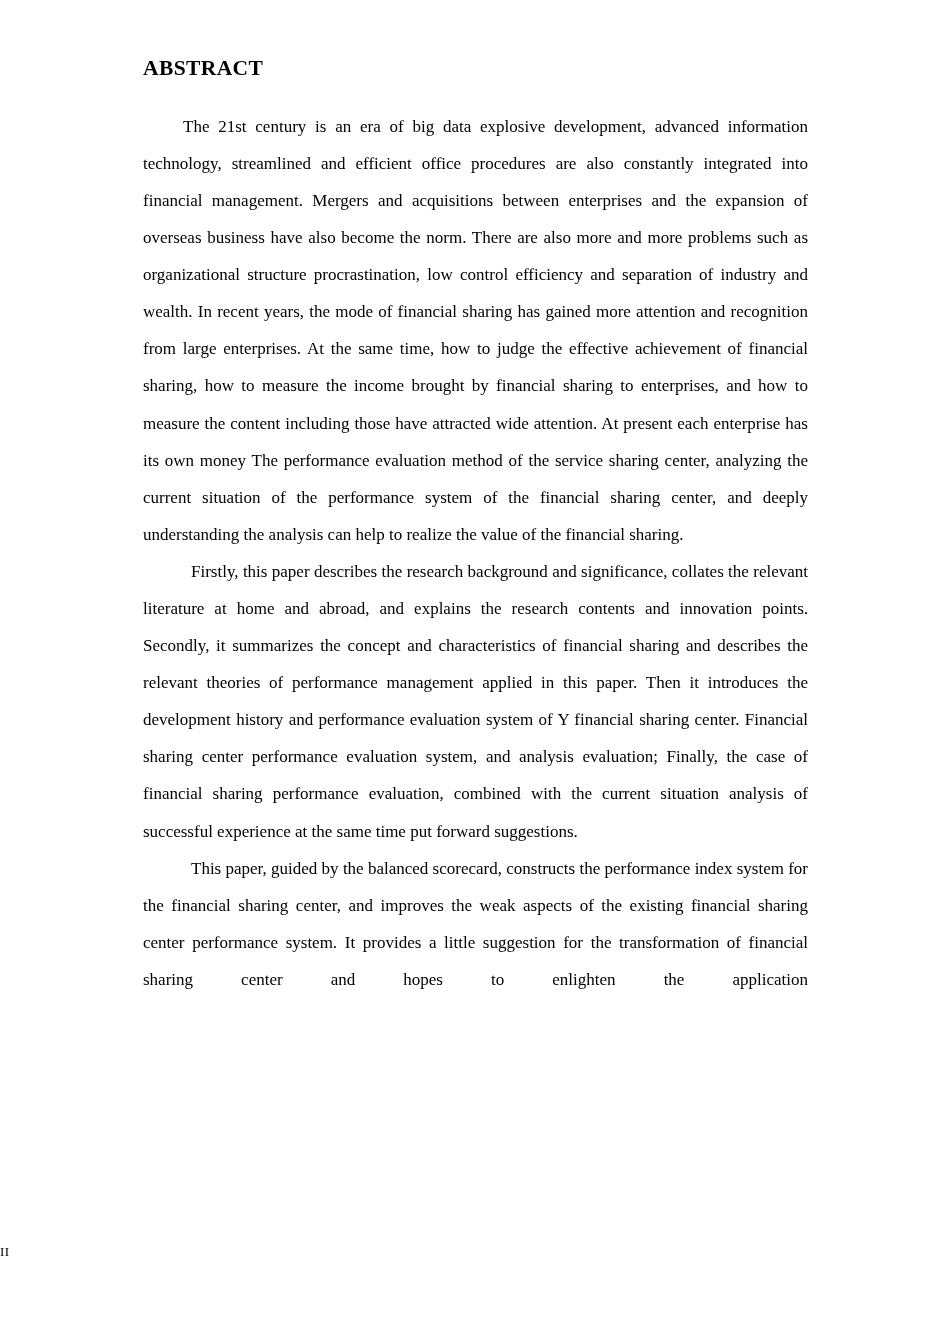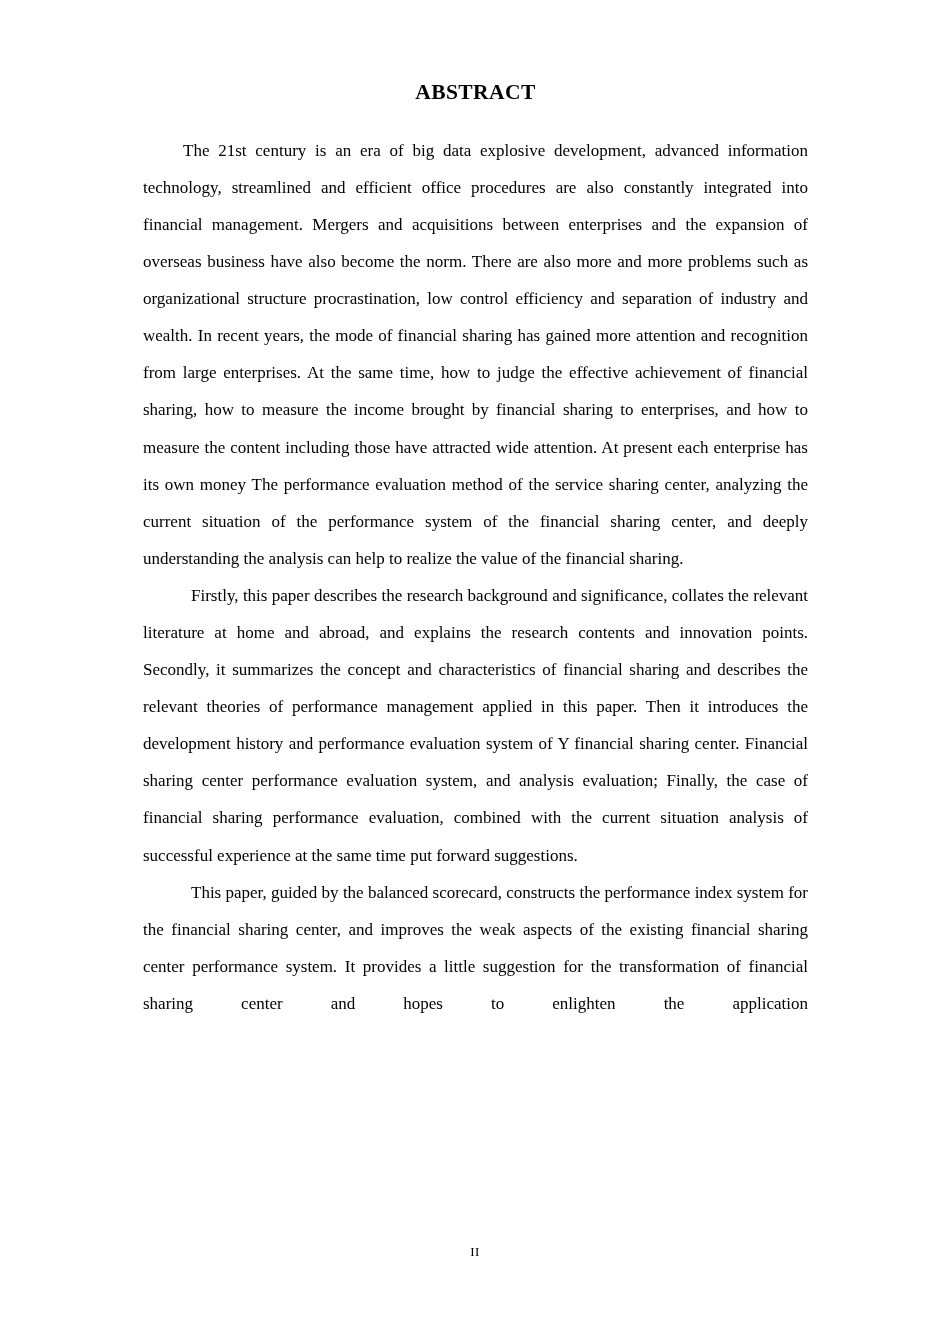--- a/index.html
+++ b/index.html
@@ -25,26 +25,25 @@
   }
 
   .content {
     position: absolute;
     left: 143px;
     top: 0;
     width: 665px;
   }
 
   .doc-title {
-    text-align: center;
     font-size: 21.5px;
     font-weight: bold;
     letter-spacing: 0.4px;
     margin: 0;
-    padding-top: 80px;
+    padding-top: 56px;
     line-height: 1.2;
   }
 
   .body-block {
     margin-top: 26px;
   }
 
   p.para {
     margin: 0;
     font-size: 17px;
@@ -61,21 +60,21 @@
   
   p.para.truncated {
     text-align-last: justify;
   }
 
   .footer {
     position: absolute;
     left: 0;
     top: 1243px;
     width: 950px;
-    text-align: center;
+    text-align: left;
     font-size: 13px;
     line-height: 18px;
     letter-spacing: 0.5px;
   }
 </style>
 </head>
 <body>
 
 <div class="page">
 

